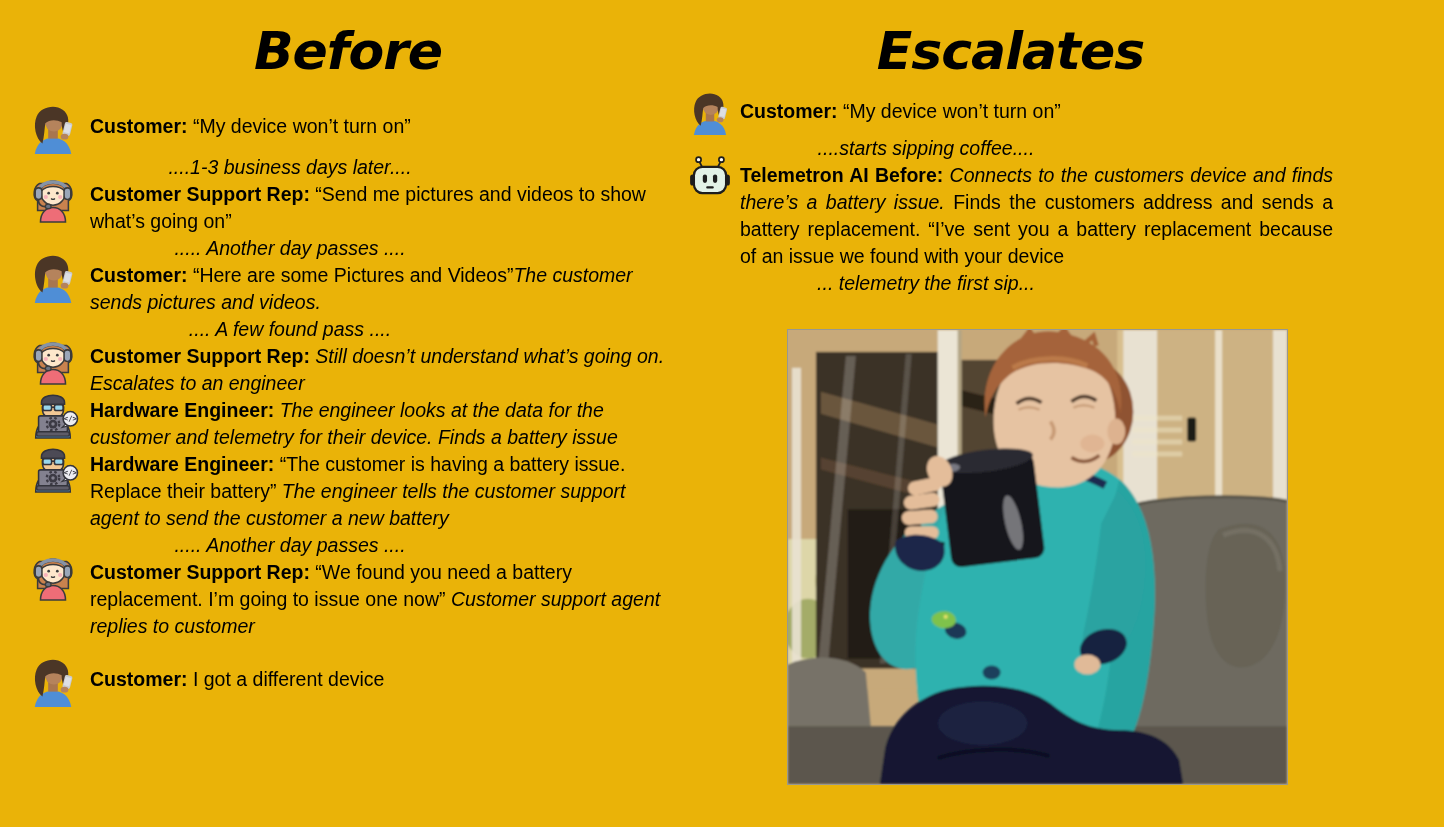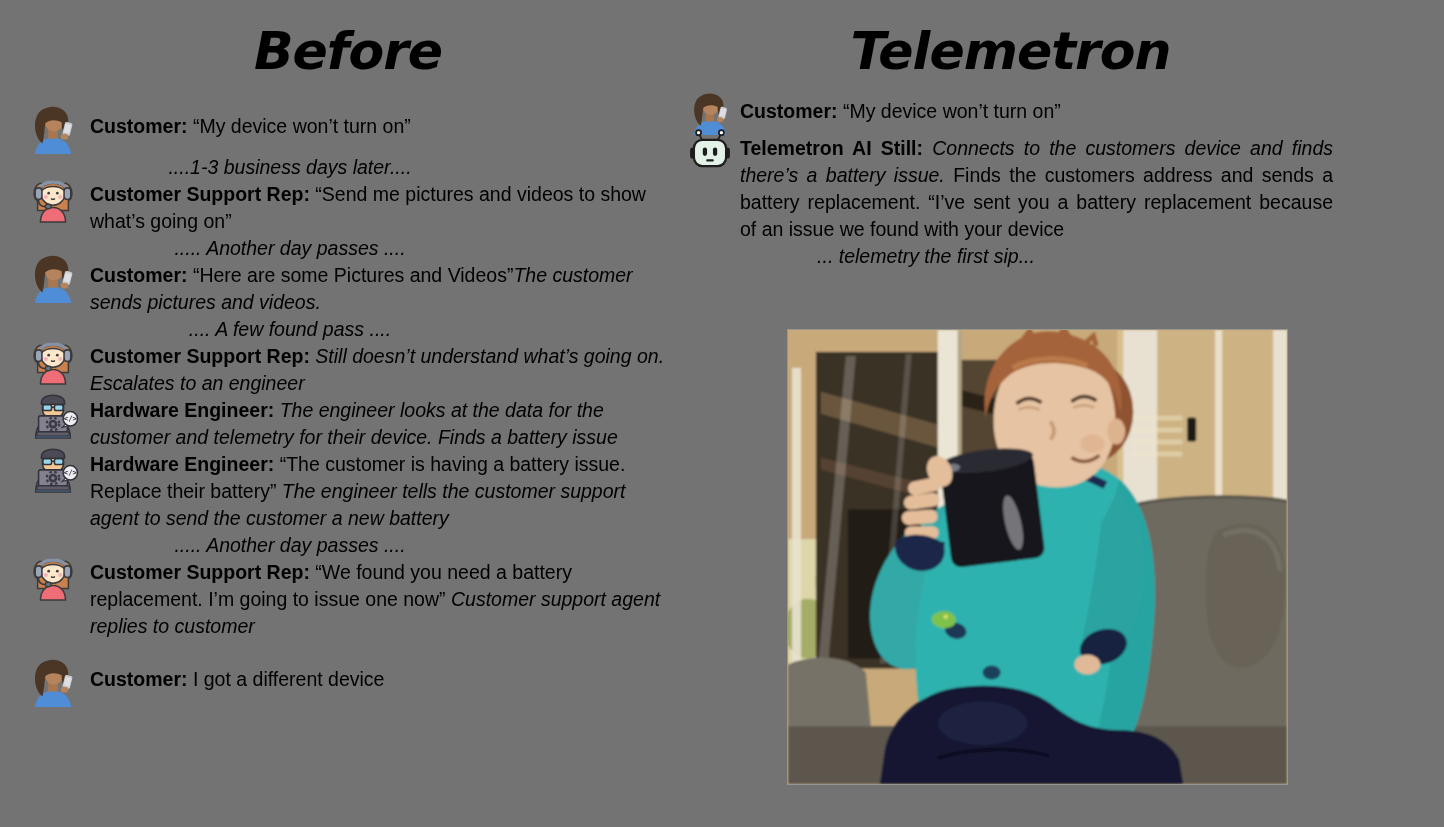--- a/index.html
+++ b/index.html
@@ -1,17 +1,17 @@
 <!DOCTYPE html>
 <html><head>
 <meta charset="utf-8">
 <style>
   html,body { margin:0; padding:0; background:#ffffff; }
   .slide {
-    position:relative; width:1444px; height:827px; background:#737373;
+    position:relative; width:1444px; height:827px; background:#eab308;
     overflow:hidden; color:#000;
     font-family:"Liberation Sans", sans-serif;
   }
   .col { position:absolute; top:18px; }
   .col-left  { left:28px;  width:640px; }
   .col-right { left:688px; width:645px; }
   .title {
     margin:0; text-align:center;
     font-family:"DejaVu Sans", sans-serif;
     font-style:italic; font-weight:bold;
@@ -212,54 +212,57 @@
       </g>
       <ellipse cx="38" cy="34" rx="4" ry="3" fill="#b5835c"></ellipse>
     </svg>
   </div>
           <p class="entry-text"><span class="seg-b">Customer: </span><span class="seg-r">I got a different device</span></p>
         </div>
       </div>
   </section>
 
   <section class="col col-right">
-    <h1 class="title">Telemetron</h1>
+    <h1 class="title">Escalates</h1>
     <div class="entries" id="telemetron-entries">
         <div class="entry">
           <div class="icon-cell">
     <svg viewBox="0 0 52 52">
       <path d="M7,52 C9,40 17,35 26,35 C35,35 43,40 45,52 Z" fill="#4f8ed6"></path>
       <rect x="21" y="26" width="10" height="10" fill="#a8764f"></rect>
       <ellipse cx="27" cy="17" rx="10" ry="11.5" fill="#b5835c"></ellipse>
       <path d="M15,41 C8,36 5,22 9,13 C13,3 28,0 36,6 C42,10 43,17 41,24 C40,29 40,31 41,34 C37,32 35,26 35,19 C30,16 22,16 18,20 C17,27 17,33 15,41 Z" fill="#4b3626"></path>
       <g transform="rotate(14 41 26)">
         <rect x="37" y="19" width="8" height="14" rx="2" fill="#c9cbd1"></rect>
         <rect x="38" y="21" width="6" height="9" fill="#dddfe4"></rect>
       </g>
       <ellipse cx="38" cy="34" rx="4" ry="3" fill="#b5835c"></ellipse>
     </svg>
   </div>
           <p class="entry-text"><span class="seg-b">Customer: </span><span class="seg-r">“My device won’t turn on”</span></p>
+        </div>
+        <div>
+          <div class="interlude-inner">....starts sipping coffee....</div>
         </div>
         <div class="entry">
           <div class="icon-cell">
     <svg viewBox="0 0 52 52">
       <line x1="17" y1="15" x2="13" y2="7" stroke="#1d1d1d" stroke-width="2.2"></line>
       <circle cx="12.5" cy="5.5" r="3" fill="#fbfbf8" stroke="#1d1d1d" stroke-width="2"></circle>
       <line x1="35" y1="15" x2="39" y2="7" stroke="#1d1d1d" stroke-width="2.2"></line>
       <circle cx="39.5" cy="5.5" r="3" fill="#fbfbf8" stroke="#1d1d1d" stroke-width="2"></circle>
       <rect x="2.5" y="23" width="6" height="13" rx="3" fill="#1d1d1d"></rect>
       <rect x="43.5" y="23" width="6" height="13" rx="3" fill="#1d1d1d"></rect>
       <rect x="7" y="14" width="38" height="31" rx="10" fill="#e2f2e7" stroke="#1d1d1d" stroke-width="2.6"></rect>
       <rect x="17.5" y="23" width="5" height="10" rx="2.5" fill="#1d1d1d"></rect>
       <rect x="29.5" y="23" width="5" height="10" rx="2.5" fill="#1d1d1d"></rect>
       <rect x="21.5" y="37" width="9" height="2.6" rx="1.3" fill="#1d1d1d"></rect>
     </svg>
   </div>
-          <p class="entry-text justify"><span class="seg-b">Telemetron AI Still: </span><span class="seg-i">Connects to the customers device and finds there’s a battery issue.</span><span class="seg-r"> Finds the customers address and sends a battery replacement. “I’ve sent you a battery replacement because of an issue we found with your device</span></p>
+          <p class="entry-text justify"><span class="seg-b">Telemetron AI Before: </span><span class="seg-i">Connects to the customers device and finds there’s a battery issue.</span><span class="seg-r"> Finds the customers address and sends a battery replacement. “I’ve sent you a battery replacement because of an issue we found with your device</span></p>
         </div>
         <div>
           <div class="interlude-inner">... telemetry the first sip...</div>
         </div>
       </div>
   </section>
 
   <figure class="photo" role="img" aria-label="Photo of a young boy in teal pajamas sitting on a gray couch, grinning while sipping from a black mug">
     <svg viewBox="0 0 500 456" preserveAspectRatio="none">
       <defs>

